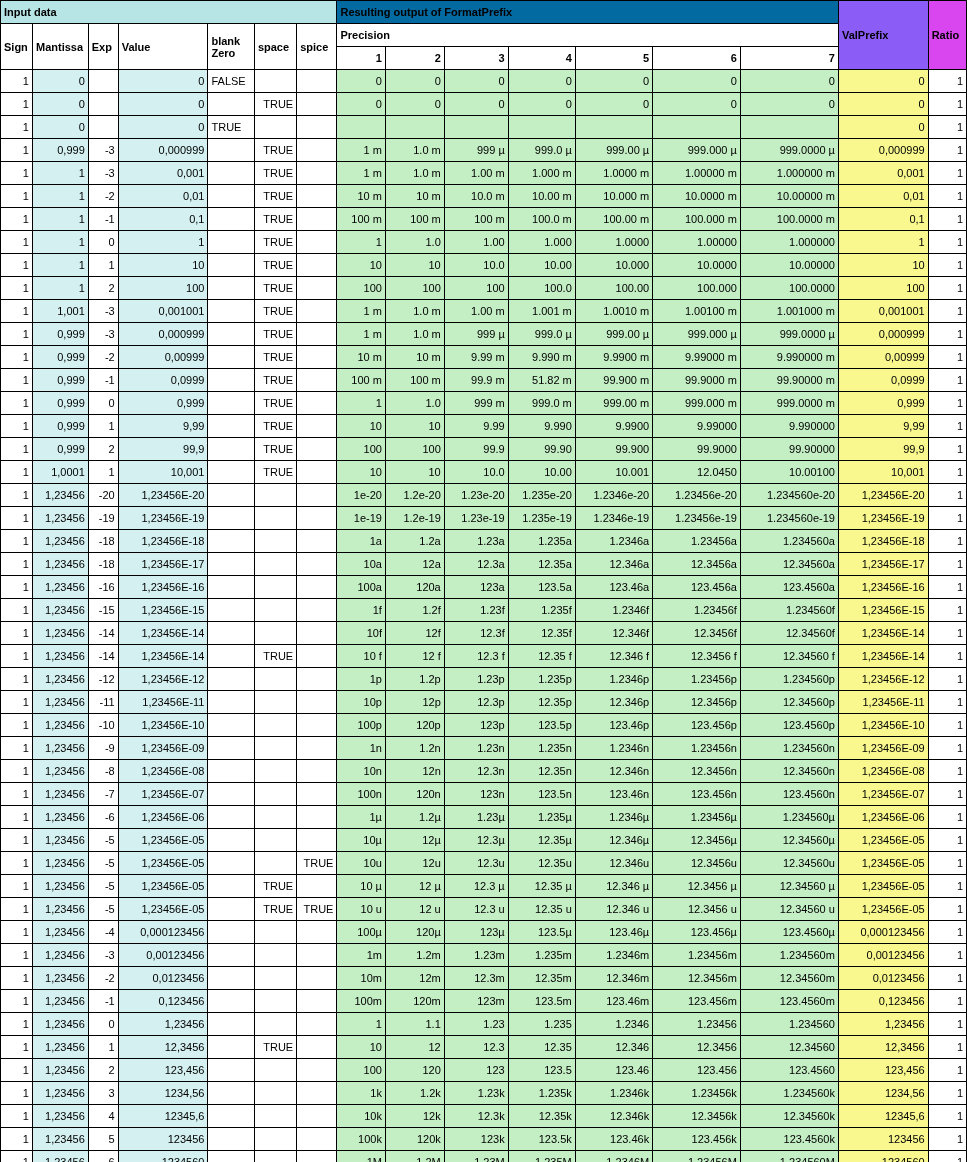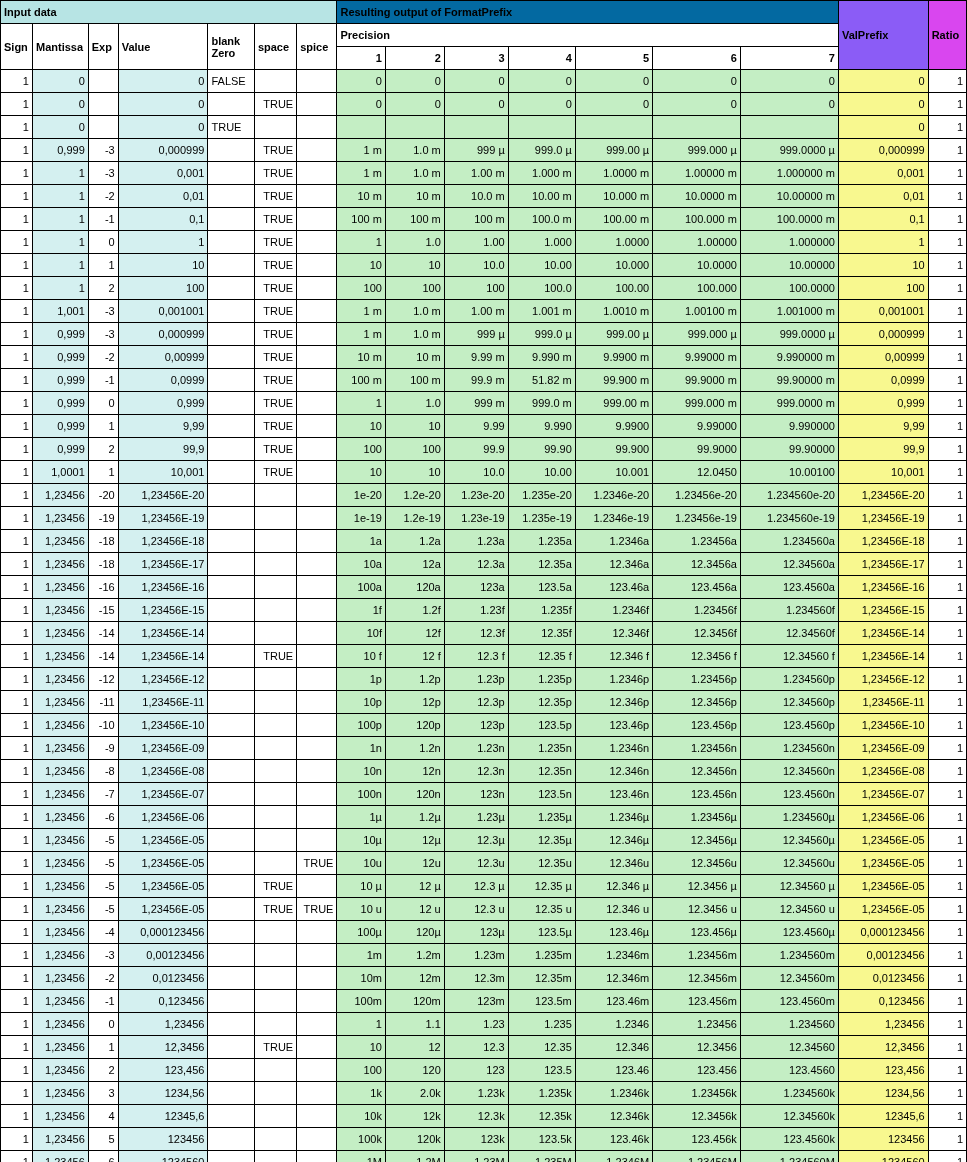--- a/index.html
+++ b/index.html
@@ -854,21 +854,21 @@
       </tr>
       <tr>
         <td class="c-sign">1</td>
         <td class="c-mant">1,23456</td>
         <td class="c-exp">3</td>
         <td class="c-val">1234,56</td>
         <td class="c-bz"></td>
         <td class="c-sp"></td>
         <td class="c-spi"></td>
         <td class="c-p c-p1">1k</td>
-        <td class="c-p c-p2">2.0k</td>
+        <td class="c-p c-p2">1.2k</td>
         <td class="c-p c-p3">1.23k</td>
         <td class="c-p c-p4">1.235k</td>
         <td class="c-p c-p5">1.2346k</td>
         <td class="c-p c-p6">1.23456k</td>
         <td class="c-p c-p7">1.234560k</td>
         <td class="c-vp">1234,56</td>
         <td class="c-rt">1</td>
       </tr>
       <tr>
         <td class="c-sign">1</td>

